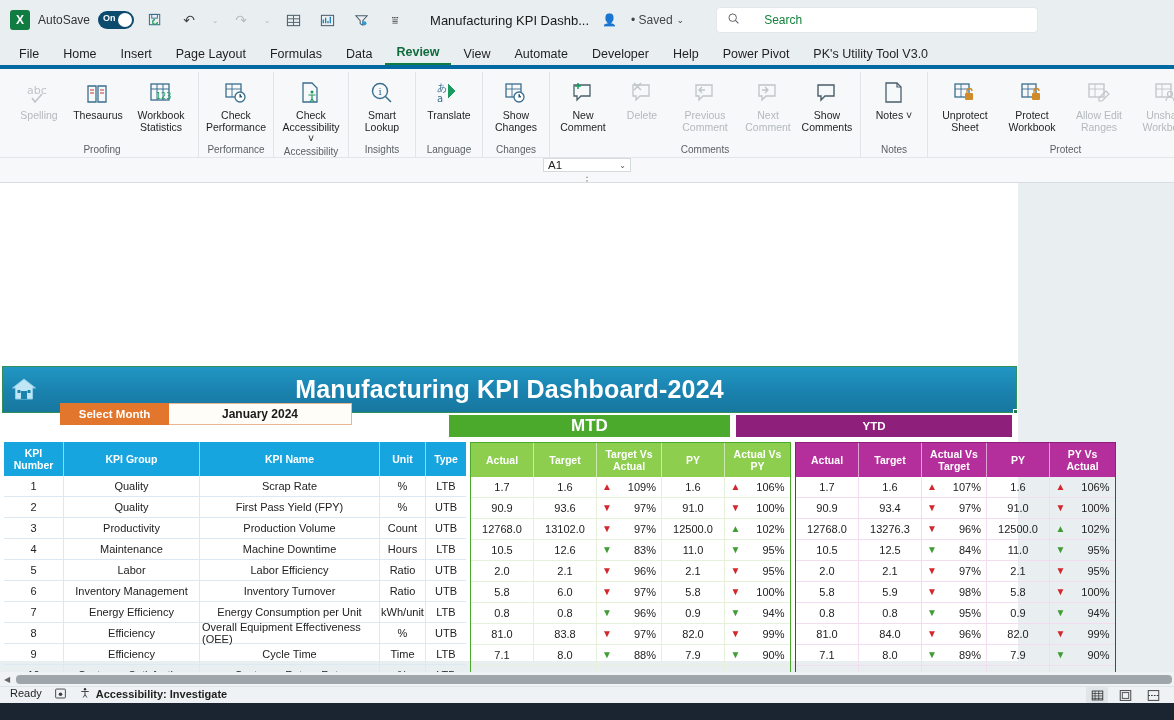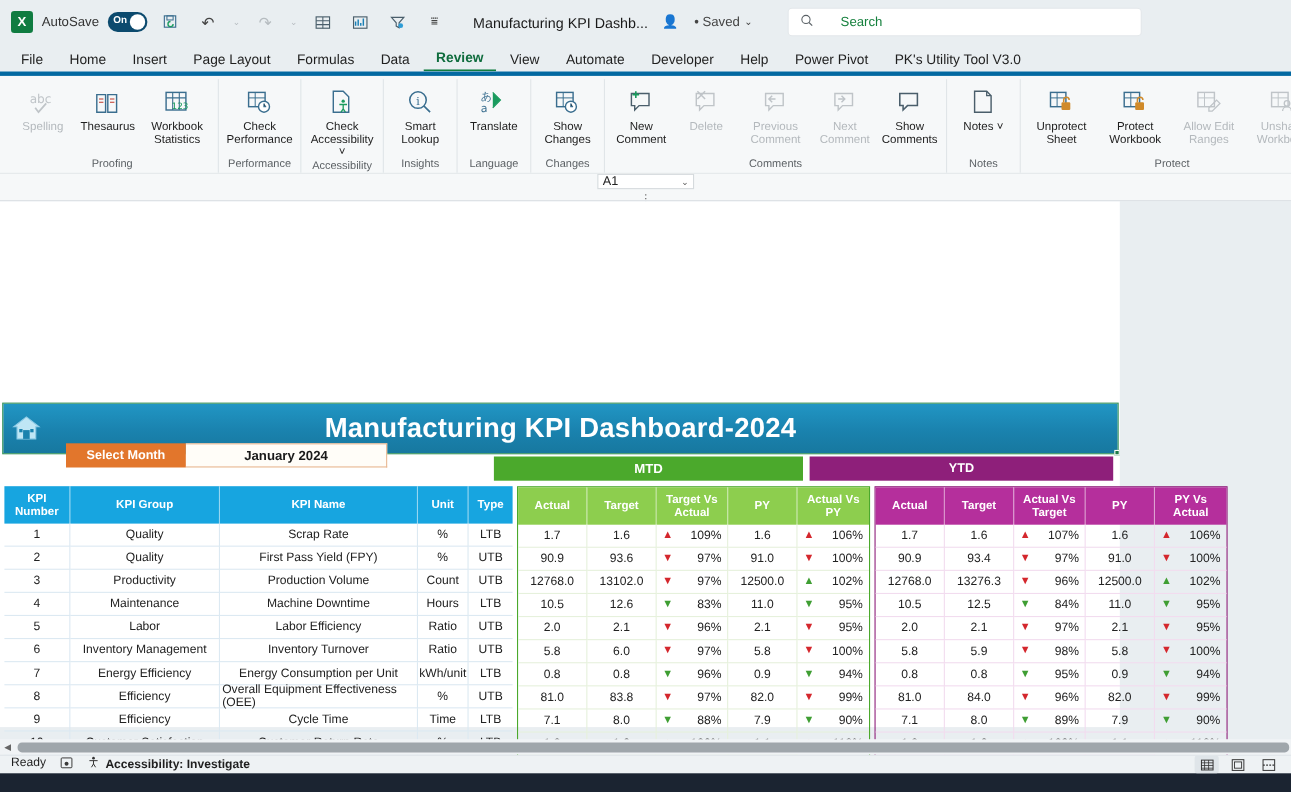--- a/index.html
+++ b/index.html
@@ -120,21 +120,21 @@
   }
   #selectmonth-value {
     width: 183px; height: 22px; background: #fffdf8; color: #1a1a1a;
     border: 1px solid #e8b792; border-left: none;
     font-size: 12px; font-weight: bold;
     display: flex; align-items: center; justify-content: center;
   }
   
   #mtd-band {
     position: absolute; left: 449px; top: 232px; width: 281px; height: 22px;
-    background: #4ba92c; color: #fff; font-size: 12px; font-weight: bold;
+    background: #4ba92c; color: #fff; font-size: 17px; font-weight: bold;
     display: flex; align-items: center; justify-content: center;
   }
   #ytd-band {
     position: absolute; left: 736px; top: 232px; width: 276px; height: 22px;
     background: #8e1f7a; color: #fff; font-size: 11.5px; font-weight: bold;
     display: flex; align-items: center; justify-content: center;
   }
   
   #kpi-table { position: absolute; left: 4px; top: 259px; display: flex; align-items: flex-start; }
   .tblock { display: flex; flex-direction: column; }

